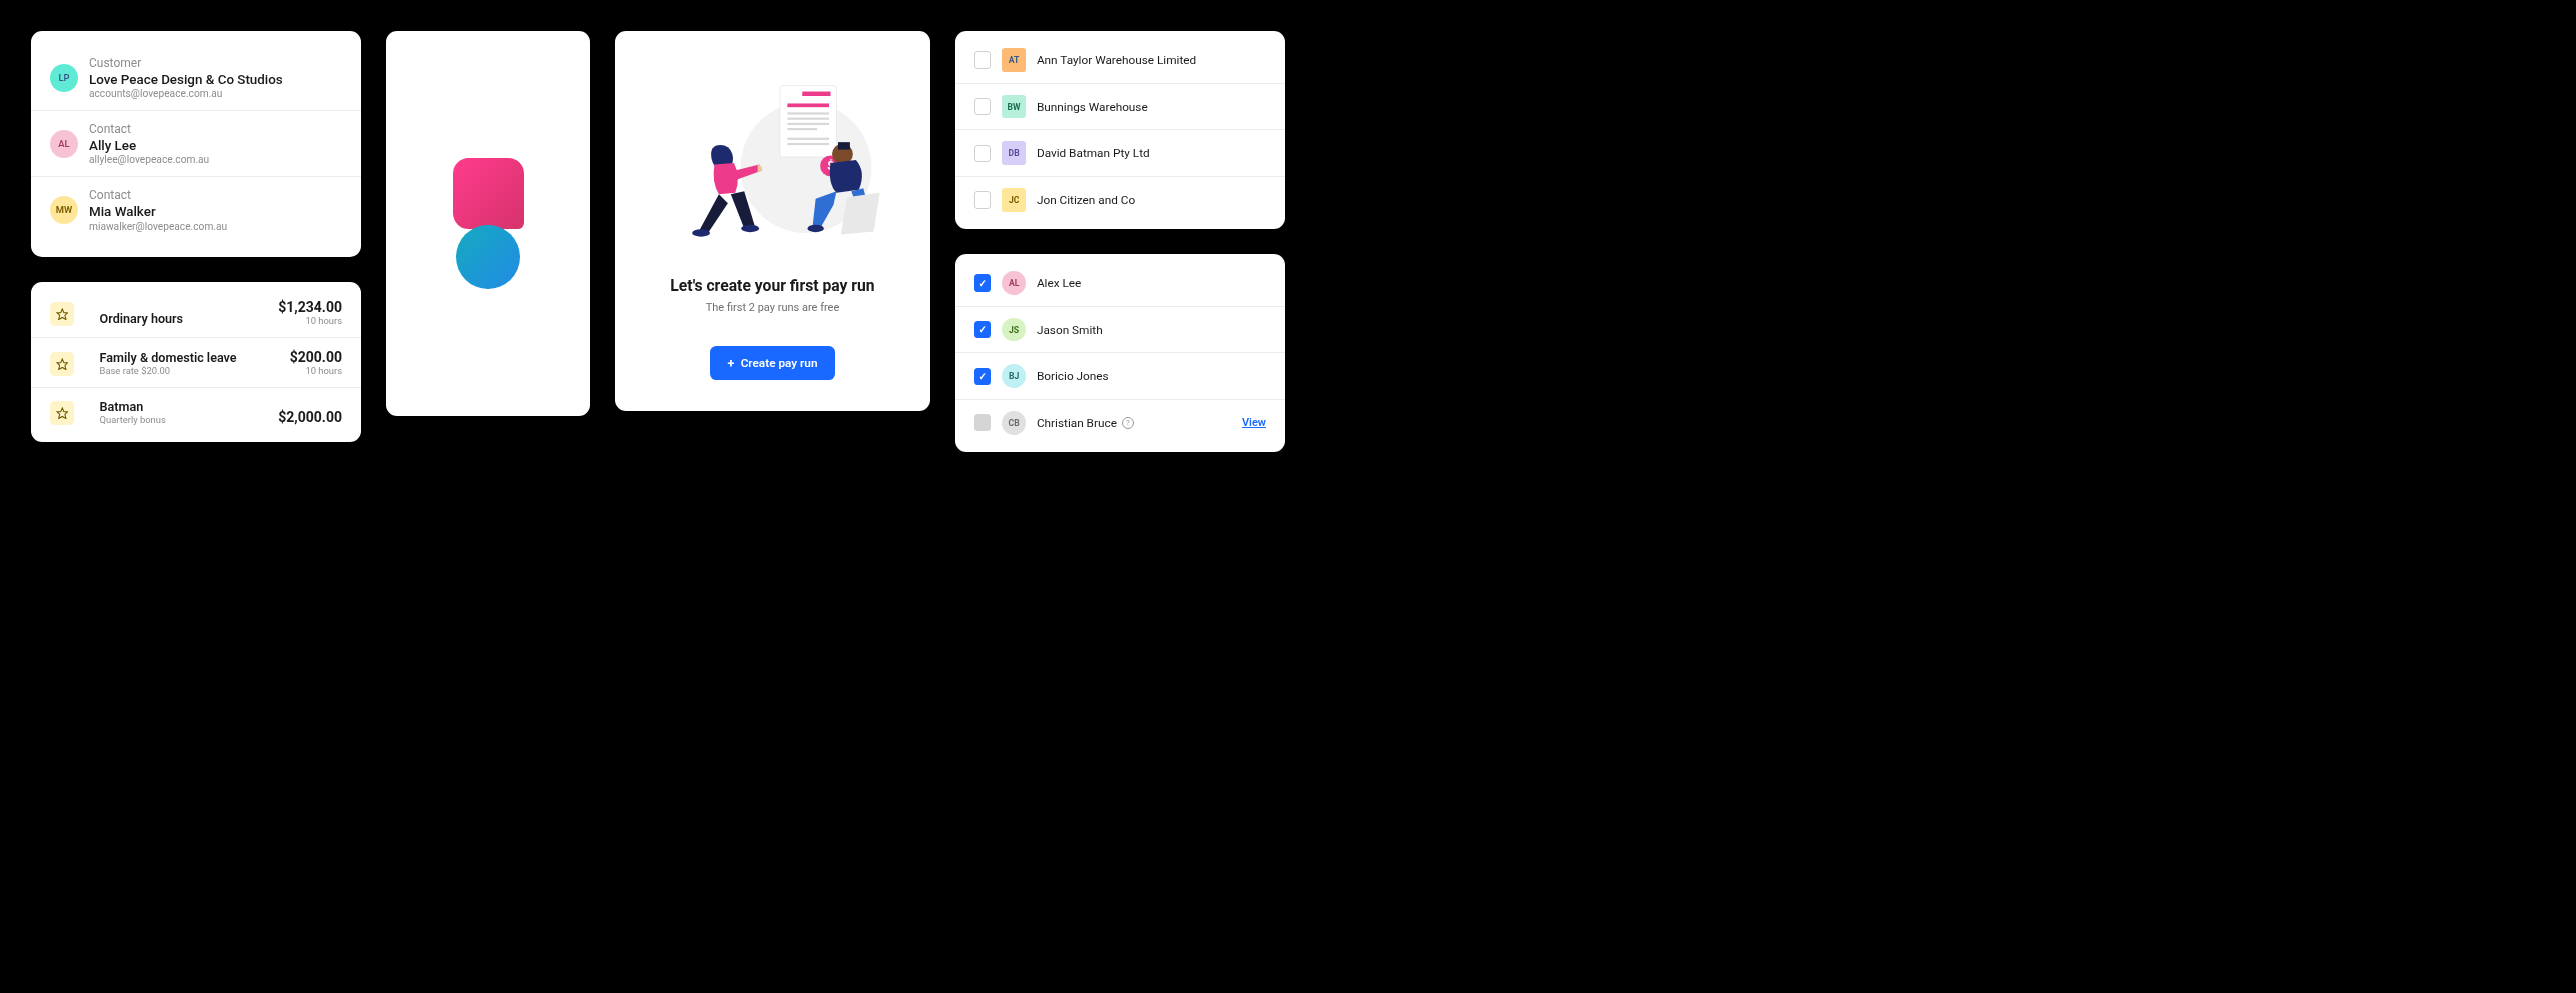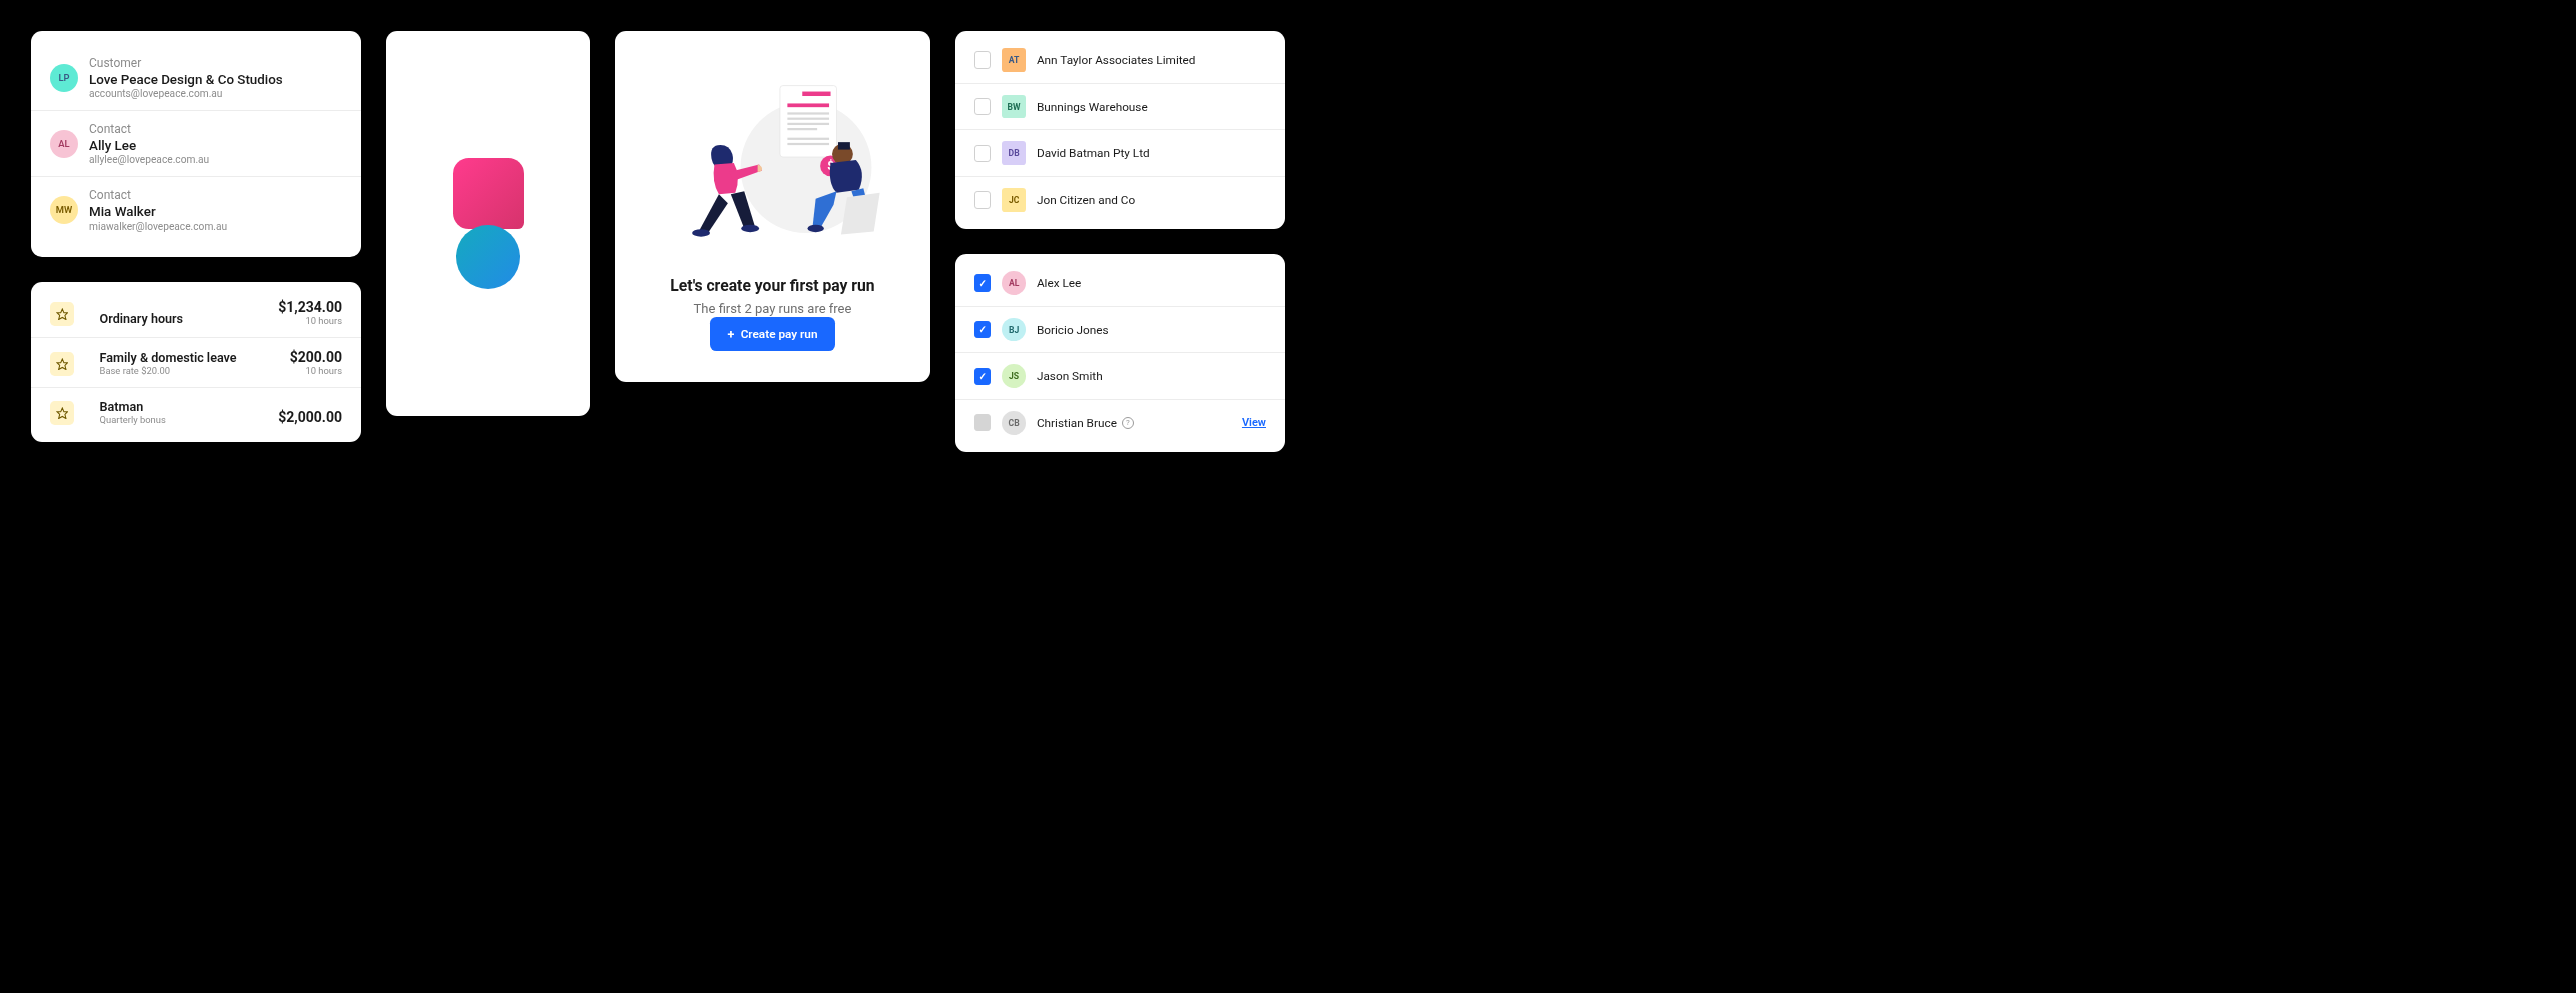--- a/index.html
+++ b/index.html
@@ -34,21 +34,21 @@
 .logocard{width:204px;height:385px;display:flex;align-items:center;justify-content:center}
 .logo-shape{display:flex;flex-direction:column;align-items:center;gap:0}
 .sq{width:71px;height:71px;border-radius:15.7px 15.7px 6.3px 15.7px;background:linear-gradient(135deg,#ff3b8d 0%,#d6336c 100%)}
 .ci{width:64px;height:64px;border-radius:50%;background:linear-gradient(135deg,#15aabf 0%,#228be6 100%);margin-top:-3.1px}
 
 
 .onboard{width:315px;padding:27px 31px 31px;display:flex;flex-direction:column;align-items:center}
 .illus{width:100%;height:204px;margin-bottom:14px;position:relative}
 .illus svg{width:100%;height:100%}
 .ob-head{font-size:15.7px;font-weight:700;color:#1a1a1a;margin-bottom:6.3px;text-align:center}
-.ob-sub{font-size:13px;color:#6f6f6f;margin-bottom:1px;text-align:right}
+.ob-sub{font-size:11px;color:#6f6f6f;margin-bottom:32px;text-align:right}
 .createbtn{background:#1968ff;color:#fff;border:none;border-radius:6.3px;padding:9.4px 17.3px;font-size:11.8px;font-weight:600;display:flex;align-items:center;gap:6.3px;cursor:pointer}
 .plus{font-size:12.6px;font-weight:700}
 
 
 .companies{width:330px;padding:6.3px 0}
 .corow{display:flex;align-items:center;gap:11px;padding:11px 19px;border-bottom:0.8px solid #ececec}
 .corow:last-child{border-bottom:none}
 .chk{width:17.3px;height:17.3px;border:1.6px solid #d0d0d0;border-radius:3.1px;cursor:pointer;flex-shrink:0;display:flex;align-items:center;justify-content:center}
 .chk.on{background:#1968ff;border-color:#1968ff}
 .chk.on::after{content:"✓";color:#fff;font-size:10.2px;font-weight:700}
@@ -198,21 +198,21 @@
         <span>Create pay run</span>
       </button>
     </div>
   </div>
 
   <div class="col">
     <div class="card companies" id="companies">
         <div class="corow">
           <div class="chk"></div>
           <div class="badge" style="background:#fdba74;color:#3b5a85">AT</div>
-          <span class="coname">Ann Taylor Associates Limited</span>
+          <span class="coname">Ann Taylor Warehouse Limited</span>
         </div>
         <div class="corow">
           <div class="chk"></div>
           <div class="badge" style="background:#b7f0da;color:#1e6e54">BW</div>
           <span class="coname">Bunnings Warehouse</span>
         </div>
         <div class="corow">
           <div class="chk"></div>
           <div class="badge" style="background:#d7cef7;color:#5a4a9c">DB</div>
           <span class="coname">David Batman Pty Ltd</span>
@@ -224,27 +224,27 @@
         </div>
       </div>
     <div class="card people" id="people">
         <div class="perow">
           <div class="chk on"></div>
           <div class="pavatar" style="background:#f7c3d4;color:#a33b61">AL</div>
           <span class="pname">Alex Lee</span>
         </div>
         <div class="perow">
           <div class="chk on"></div>
+          <div class="pavatar" style="background:#d6f3c1;color:#3e6e1f">JS</div>
+          <span class="pname">Jason Smith</span>
+        </div>
+        <div class="perow">
+          <div class="chk on"></div>
           <div class="pavatar" style="background:#bff0f3;color:#216a6e">BJ</div>
           <span class="pname">Boricio Jones</span>
-        </div>
-        <div class="perow">
-          <div class="chk on"></div>
-          <div class="pavatar" style="background:#d6f3c1;color:#3e6e1f">JS</div>
-          <span class="pname">Jason Smith</span>
         </div>
         <div class="perow">
           <div class="chk off-solid"></div>
           <div class="pavatar" style="background:#e0e0e0;color:#6a6a6a">CB</div>
           <span class="pname">Christian Bruce <span class="qmark">?</span></span>
           <a class="viewlink">View</a>
         </div>
       </div>
   </div>
 

